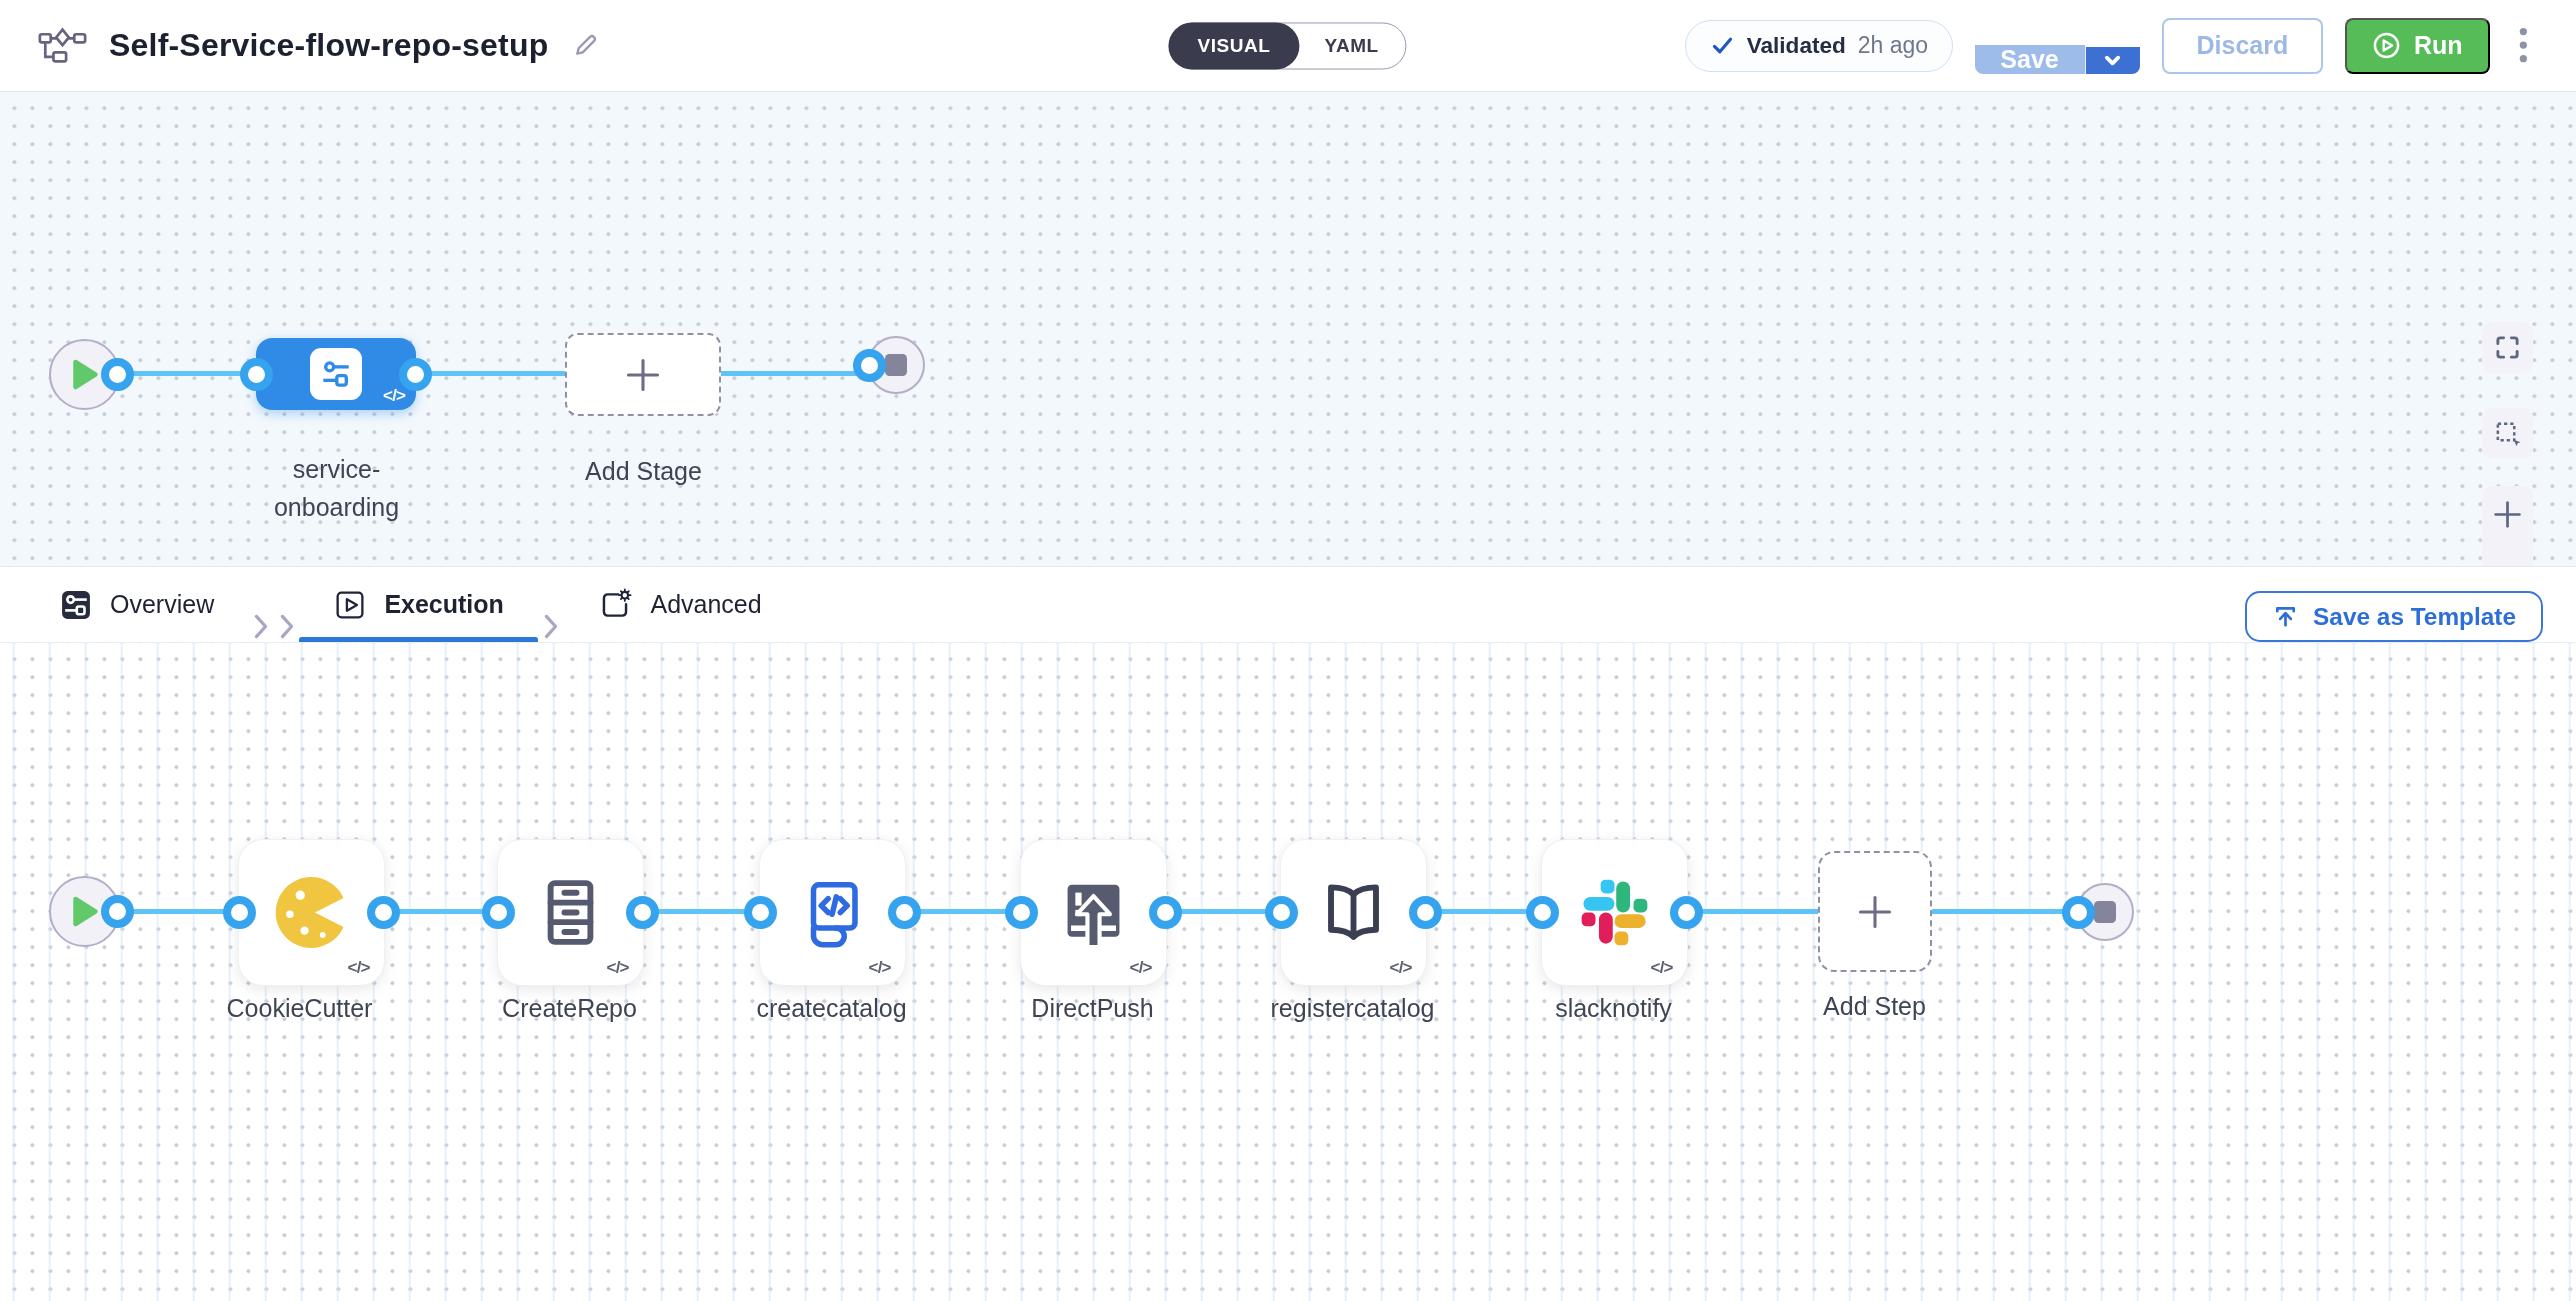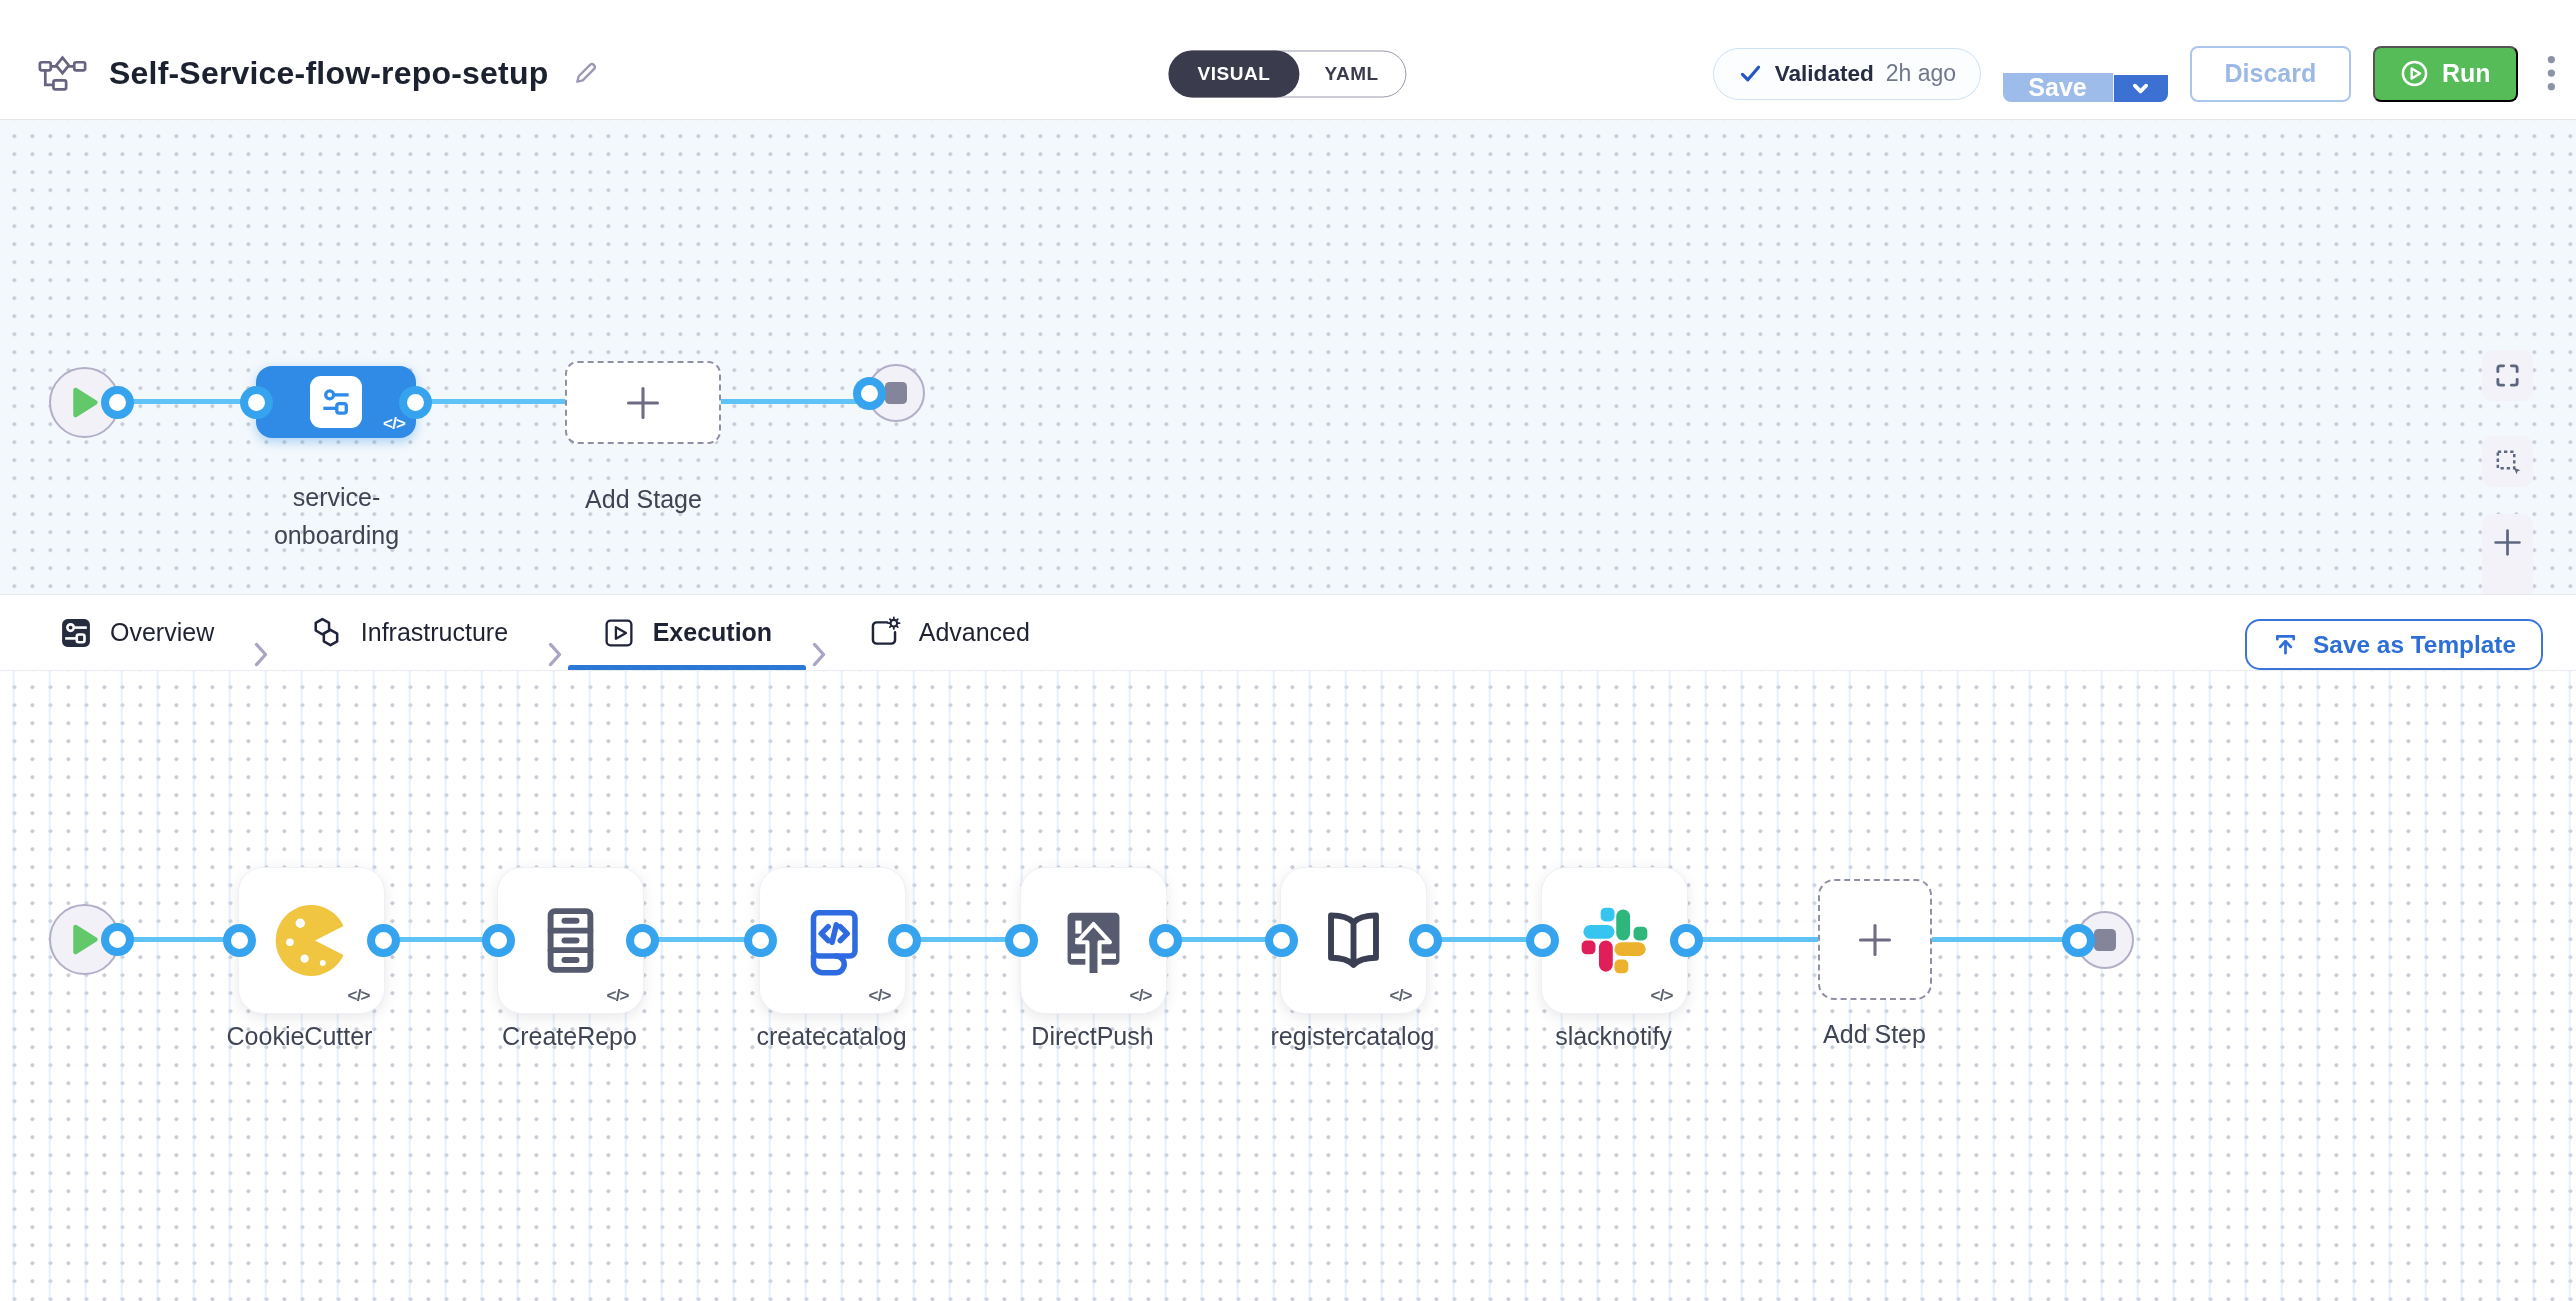--- a/index.html
+++ b/index.html
@@ -1,20 +1,20 @@
 <!DOCTYPE html>
 <html style="font-size:14.5px"><head>
 <meta charset="utf-8">
 <style>
   html,body{margin:0;padding:0;}
   body{font-family:"Liberation Sans", sans-serif; background:#fff;}
   #app{position:relative;width:2576px;height:1302px;overflow:hidden;background:#fff;}
 
   
-  .header{position:relative;height:92px;background:#fff;border-bottom:0.9px solid #e5e5ea;display:flex;align-items:center;padding:0 13px 0 38px;box-sizing:border-box;margin-top:28px;}
+  .header{position:relative;height:92px;background:#fff;border-bottom:0.9px solid #e5e5ea;display:flex;align-items:center;padding:0 41px 0 38px;box-sizing:border-box;}
   .title-icon{flex:0 0 auto;display:flex;align-items:center;}
   .page-title{margin-left:22px;font-size:32px;font-weight:700;color:#1c2130;letter-spacing:0.2px;}
   .edit-icon{margin-left:22px;display:flex;align-items:center;cursor:pointer;}
   .mode-toggle{position:absolute;left:50%;top:50%;transform:translate(-50%,-50%);display:flex;align-items:center;border:1.8px solid #9a97ad;border-radius:24.4px;background:#fff;height:47px;box-sizing:border-box;overflow:visible;}
   .mode-seg{display:flex;align-items:center;justify-content:center;height:47px;padding:0 27px;font-size:19px;font-weight:700;letter-spacing:0.5px;color:#3a3b4d;cursor:pointer;margin:-1.8px 0;}
   .mode-seg.active{background:#3a3b4d;color:#fff;border-radius:23.5px;margin:-1.8px -1.8px -1.8px -1.8px;padding:0 29px;}
   .header-right{margin-left:auto;display:flex;align-items:center;gap:22px;}
   .validated-badge{display:flex;align-items:center;gap:11.8px;height:52px;padding:0 23.5px;border:1.8px solid #cde2f5;border-radius:26px;background:#fcfdff;box-sizing:border-box;}
   .validated-label{font-size:22.6px;font-weight:700;color:#262c42;}
   .validated-time{font-size:23px;color:#70778c;}
@@ -200,27 +200,20 @@
           </g>
         </svg>
       <span class="tab-label">Overview</span>
     </div>
     <span class="tab-chevron">
         <svg width="22" height="31" viewBox="0 0 24 34">
           <polyline points="7,6 17,17 7,28" fill="none" stroke="#a9a6c4" stroke-width="3.6" stroke-linecap="round" stroke-linejoin="round"></polyline>
         </svg>
       </span>
 
-    <div class="tab">
-      <svg width="36" height="36" viewBox="0 0 40 40" fill="none" stroke="#20243a" stroke-width="2.8" stroke-linejoin="round">
-        <polygon points="16,4.5 23.4,8.75 23.4,17.25 16,21.5 8.6,17.25 8.6,8.75"></polygon>
-        <polygon points="25,16.5 32.4,20.75 32.4,29.25 25,33.5 17.6,29.25 17.6,20.75" fill="#fff"></polygon>
-      </svg>
-      <span class="tab-label">Infrastructure</span>
-    </div>
     <span class="tab-chevron">
         <svg width="22" height="31" viewBox="0 0 24 34">
           <polyline points="7,6 17,17 7,28" fill="none" stroke="#a9a6c4" stroke-width="3.6" stroke-linecap="round" stroke-linejoin="round"></polyline>
         </svg>
       </span>
 
     <div class="tab active">
       <svg width="34" height="34" viewBox="0 0 44 44" fill="none" stroke="#20243a" stroke-width="3" stroke-linejoin="round">
           <rect x="6" y="6" width="32" height="32" rx="5"></rect>
           <polygon points="18,14.5 31,22 18,29.5"></polygon>

